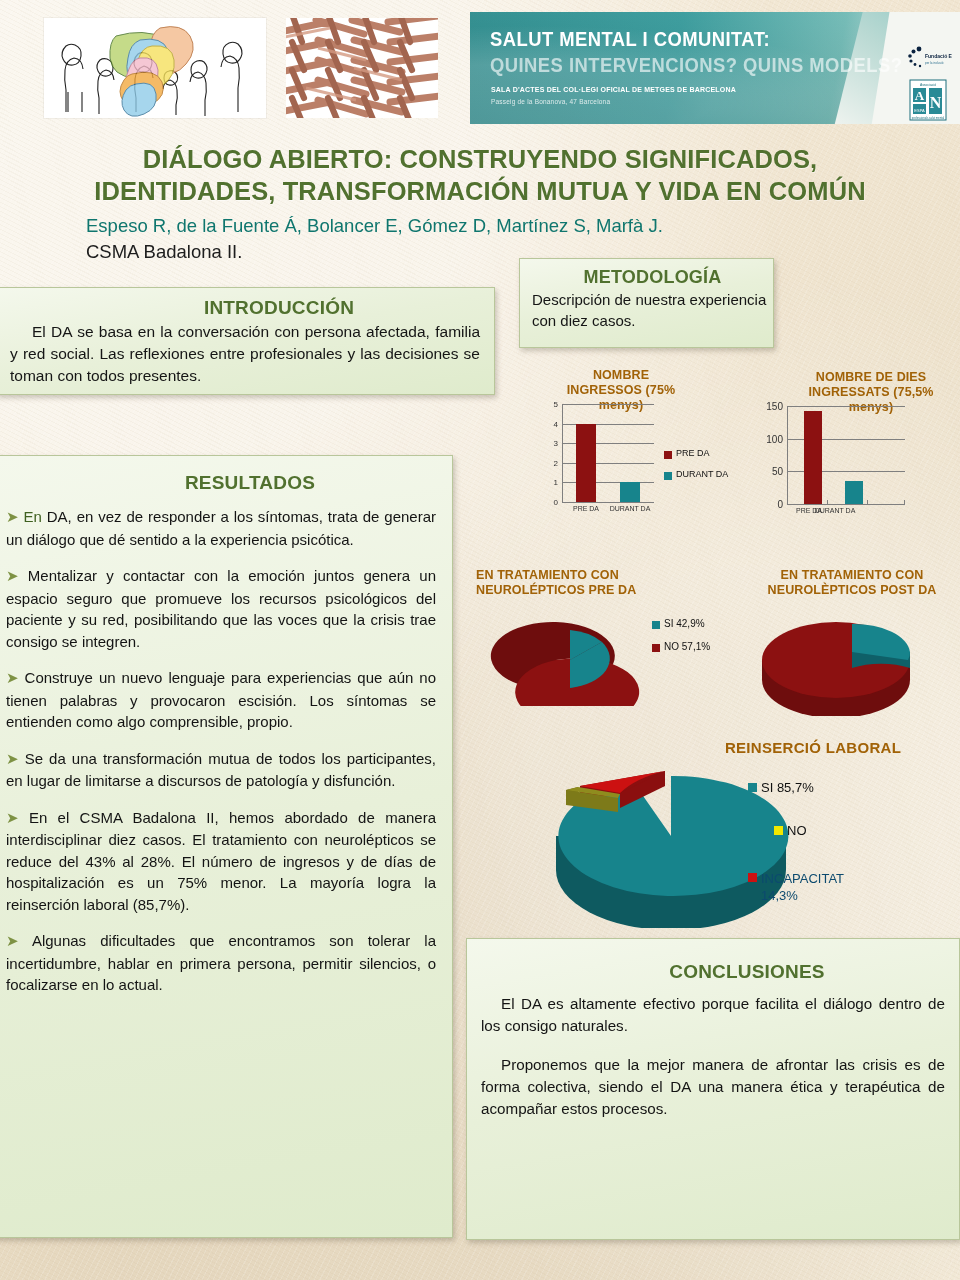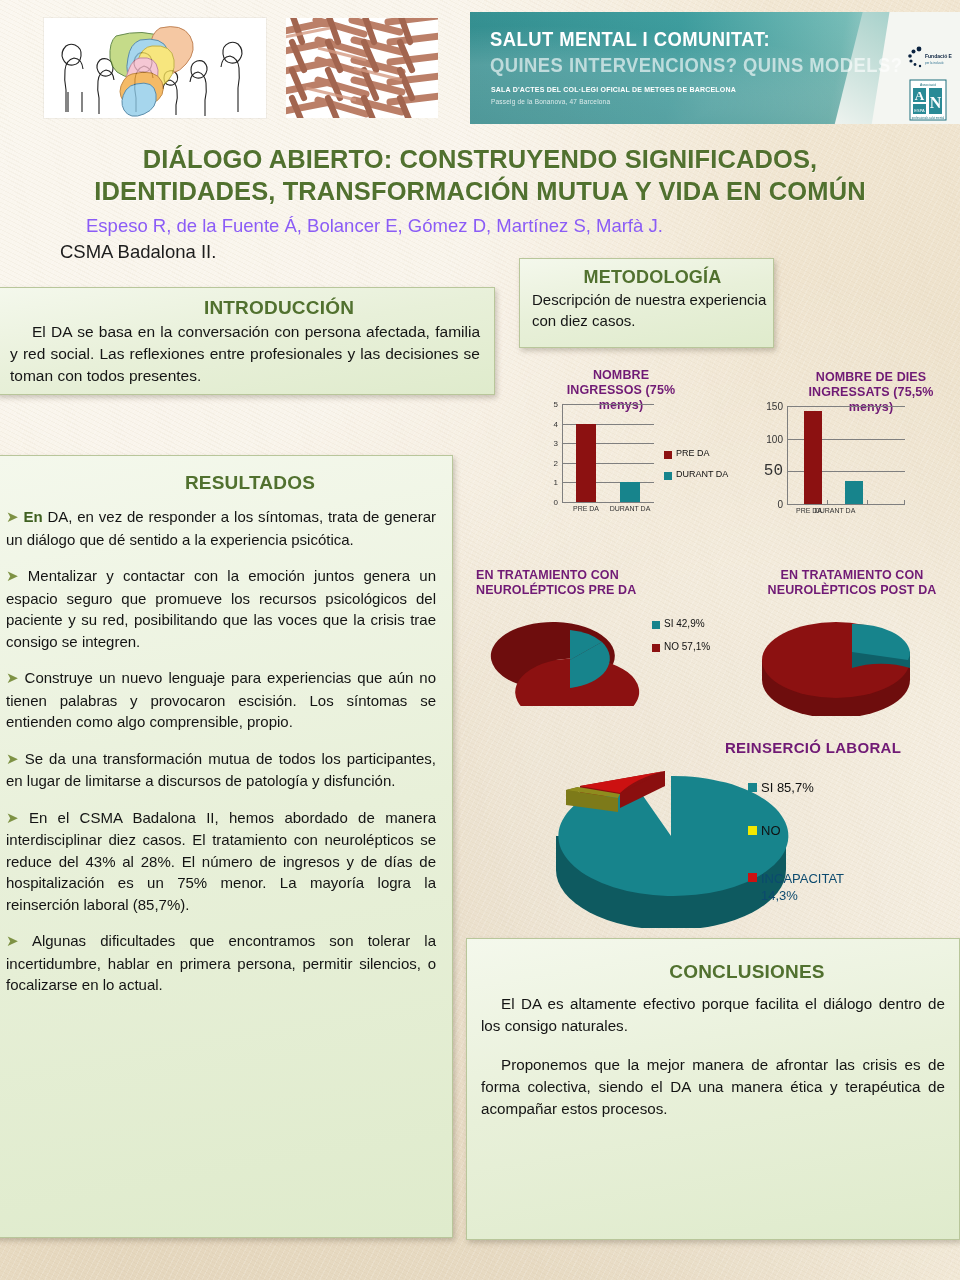--- a/index.html
+++ b/index.html
@@ -68,24 +68,24 @@
   .logo1{right:8px;top:34px;width:46px;height:22px;}
   .logo2{right:12px;top:66px;width:40px;height:44px;}
 
   
   .title-wrap{position:absolute;top:143px;left:0;width:960px;text-align:center;}
   .ptitle{
     color:#51712f;font-weight:bold;font-size:25.5px;line-height:32px;letter-spacing:.1px;
     text-shadow:1px 1px 0 rgba(255,255,255,.5);
   }
   .authors{
-    margin-top:6px;color:#8b5cf6;font-size:18.5px;line-height:26px;text-align:left;
+    margin-top:6px;color:#0f766e;font-size:18.5px;line-height:26px;text-align:left;
     padding-left:86px;
   }
-  .affil{color:#1d1d1d;font-size:18.5px;line-height:26px;text-align:left;padding-left:60px;}
+  .affil{color:#1d1d1d;font-size:18.5px;line-height:26px;text-align:left;padding-left:60px;margin-left:26px;}
 
   
   .panel{
     position:absolute;
     background:linear-gradient(170deg,#f4f8ec 0%,#e8f0d9 48%,#dfebcc 100%);
     border:1px solid #b8c69a;
     box-shadow:2px 3px 5px rgba(90,80,60,.28);
   }
   .panel-h{
     color:#51712f;font-weight:bold;letter-spacing:.2px;text-align:center;
@@ -99,30 +99,30 @@
 
   #metodo{left:519px;top:258px;width:253px;height:88px;}
   #metodo .panel-h{font-size:18px;padding:8px 0 1px 12px;}
   #metodo .ptext{font-size:15px;line-height:21px;padding:0 4px 0 12px;}
 
   #resultados{left:-6px;top:455px;width:458px;height:781px;border-left:none;}
   #resultados .panel-h{font-size:19px;padding:16px 0 0 54px;}
   #resultados .rbody{padding:12px 16px 0 12px;}
   #resultados p{margin:0 0 15px 0;font-size:15px;line-height:21.5px;text-align:justify;color:#141414;}
   .arrow{color:#7e9244;font-family:"DejaVu Sans",sans-serif;}
-  .bold-en{font-weight:bold;color:#3f6020;}
+  .bold-en{font-weight:normal;color:#3f6020;}
 
   #conclusiones{left:466px;top:938px;width:492px;height:300px;}
   #conclusiones .panel-h{font-size:19px;padding:22px 0 4px 68px;}
   #conclusiones .cbody{padding:6px 14px 0 14px;}
   #conclusiones p{margin:0 0 17px 0;font-size:15.2px;line-height:22px;text-align:justify;color:#141414;text-indent:20px;}
 
   
   .chart{position:absolute;}
-  .ctitle{font-weight:bold;color:#701a75;text-align:center;line-height:15px;
+  .ctitle{font-weight:bold;color:#a16207;text-align:center;line-height:15px;
     font-size:12.5px;letter-spacing:.1px;}
   .legend-item{display:flex;align-items:flex-start;gap:4px;margin-bottom:10px;}
   .swatch{width:8px;height:8px;flex:0 0 8px;margin-top:3px;}
   .leg-txt{font-size:9px;color:#111;line-height:11px;}
 
   
   #bar1{left:516px;top:368px;width:215px;height:170px;}
   #bar1 .plot{position:absolute;left:46px;top:36px;width:92px;height:98px;}
   #bar2{left:745px;top:368px;width:215px;height:175px;}
   #bar2 .plot{position:absolute;left:42px;top:38px;width:118px;height:98px;}
@@ -328,21 +328,21 @@
     <div>menys)</div>
   </div>
   <div class="plot">
     <div class="gridline" style="top:0px;">
           <span class="ytick" style="font-size:10px;">150</span>
         </div>
     <div class="gridline" style="top:32.6px;">
           <span class="ytick" style="font-size:10px;">100</span>
         </div>
     <div class="gridline" style="top:65.3px;">
-          <span class="ytick" style="font-size:16px;font-family:Liberation Mono, monospace;">50</span>
+          <span class="ytick" style="font-size:10px;">50</span>
         </div>
     <div class="gridline" style="top:98px;">
           <span class="ytick" style="font-size:10px;">0</span>
         </div>
     <div style="position:absolute;left:0;top:0;bottom:0;width:1px;background:#7f7f7f;"></div>
     <div style="position:absolute;left:40px;top:94px;height:5px;width:1px;background:#7f7f7f;"></div>
     <div style="position:absolute;left:80px;top:94px;height:5px;width:1px;background:#7f7f7f;"></div>
     <div style="position:absolute;left:117px;top:94px;height:5px;width:1px;background:#7f7f7f;"></div>
     <div class="bar" style="left:17px;width:18px;height:93px;background:#8c1111;"></div>
     <div class="bar" style="left:58px;width:18px;height:23px;background:#17848c;"></div>
@@ -426,21 +426,21 @@
         <path d="M44 52 L96 60 L96 74 L44 67 Z" fill="#7d7a19"></path>
         <path d="M44 52 L56 49 L98 56 L96 60 Z" fill="#8f8c1e"></path>
       </g>
     </svg>
   </div>
   <div style="position:absolute;left:226px;top:48px;">
     <div class="legend-item" style="margin-bottom:28px;">
       <span class="swatch" style="background:#17848c;width:9px;height:9px;flex:0 0 9px;"></span>
       <span class="leg-txt" style="font-size:13px;line-height:15px;">SI  85,7%</span>
     </div>
-    <div class="legend-item" style="margin-bottom:32px;">
+    <div class="legend-item" style="margin-bottom:32px;margin-left:26px;">
       <span class="swatch" style="background:#f2e800;width:9px;height:9px;flex:0 0 9px;"></span>
       <span class="leg-txt" style="font-size:13px;line-height:15px;">NO</span>
     </div>
     <div class="legend-item">
       <span class="swatch" style="background:#cc1111;width:9px;height:9px;flex:0 0 9px;"></span>
       <span style="font-size:13px;line-height:17px;color:#0c4a6e;">
         <span>INCAPACITAT</span><br>
         <span>14,3%</span>
       </span>
     </div>

